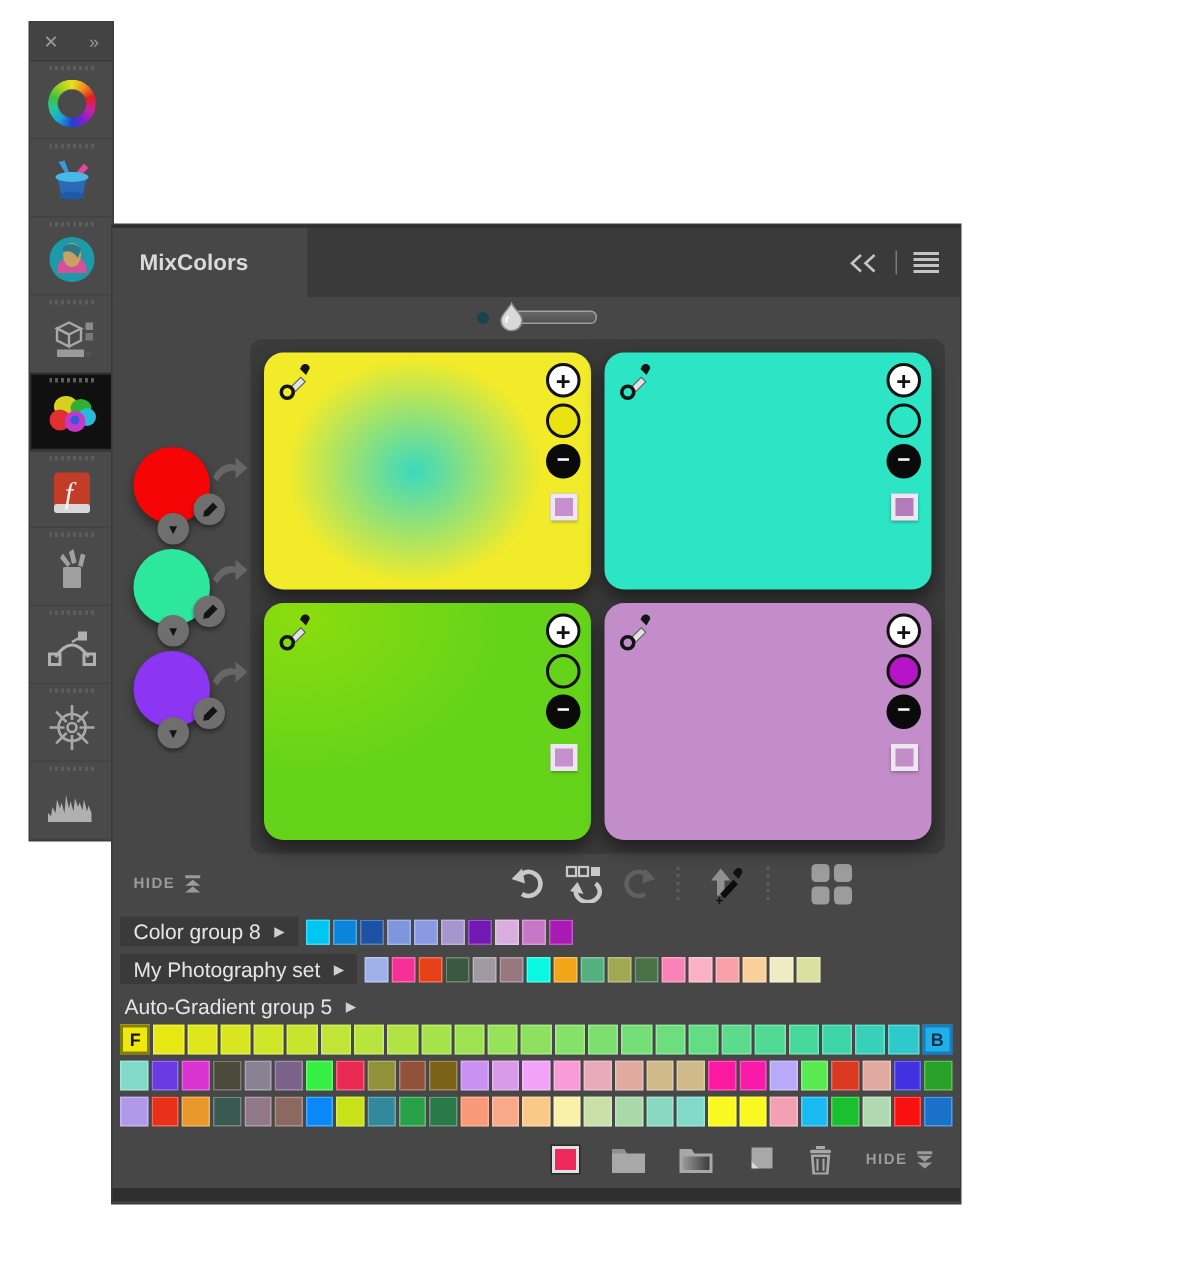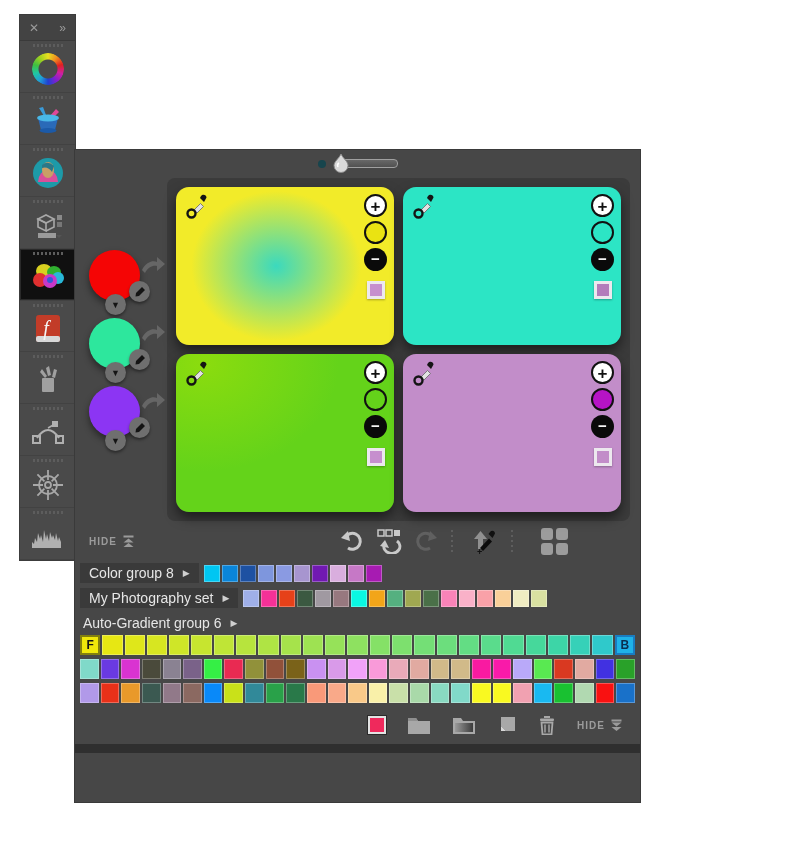--- a/index.html
+++ b/index.html
@@ -221,20 +221,40 @@
     <div class="tool-ico">
         <svg width="36" height="26" viewBox="0 0 36 26" data-interactable="false">
       <path d="M2 24 v-6 l2 2 1-6 2 4 1-9 2 6 1-4 2 7 1-12 2 9 1-5 2 7 1-9 2 6 1-3 2 5 1-7 2 8 1-4 2 5 v6 z" fill="#b0b0b0"></path>
     </svg>
       </div>
   </div>
 </div>
 
 <div class="panel tex" data-interactable="false">
 
+  <div class="panel-header" data-interactable="false">
+    <div class="tab" data-interactable="true">
+      <span data-interactable="false">MixColors</span>
+    </div>
+    <div class="header-actions">
+      <svg width="20" height="15" viewBox="0 0 20 15" data-interactable="true">
+        <g fill="none" stroke="#c4c4c4" stroke-width="1.8">
+            <polyline points="8,2 2,7.5 8,13"></polyline>
+            <polyline points="17,2 11,7.5 17,13"></polyline>
+          </g>
+      </svg>
+      <div class="hdiv" data-interactable="false"></div>
+      <div class="burger" data-interactable="true">
+          <span></span>
+          <span></span>
+          <span></span>
+          <span></span>
+        </div>
+    </div>
+  </div>
 
   <div class="slider-row" data-interactable="false">
     <div class="mini-dot" data-interactable="true"></div>
     <div class="slider-track" data-interactable="true">
       <svg class="slider-handle" width="18" height="20" viewBox="0 0 18 20" data-interactable="true">
         <path d="M9 1 C11 5.5 16 8.5 16 12.5 a7 7 0 1 1 -14 0 C2 8.5 7 5.5 9 1 z" fill="#d9d9d9" stroke="#8a8a8a"></path>
         <path d="M7 10 a3 3 0 0 0 -1 4" stroke="#fff" fill="none" stroke-width="1.5"></path>
       </svg>
     </div>
   </div>
@@ -422,21 +442,21 @@
           <div class="sw" data-interactable="true" style="background: rgb(249, 177, 200);"></div>
           <div class="sw" data-interactable="true" style="background: rgb(249, 161, 168);"></div>
           <div class="sw" data-interactable="true" style="background: rgb(249, 208, 153);"></div>
           <div class="sw" data-interactable="true" style="background: rgb(240, 236, 194);"></div>
           <div class="sw" data-interactable="true" style="background: rgb(217, 225, 161);"></div>
         </div>
     </div>
 
     <div class="group-row" style="margin-bottom:2px;" data-interactable="false">
       <div class="group-label" style="background:transparent;padding-left:3px;" data-interactable="true">
-        <span data-interactable="false">Auto-Gradient group 6</span>
+        <span data-interactable="false">Auto-Gradient group 5</span>
         <span class="exp-arrow" data-interactable="false">▶</span>
       </div>
     </div>
     <div class="swatches wide" data-interactable="false">
         <div class="sw lblF" data-interactable="true" style="background: rgb(240, 232, 10);">F</div>
         <div class="sw" data-interactable="true" style="background: rgb(231, 231, 19);"></div>
         <div class="sw" data-interactable="true" style="background: rgb(223, 231, 26);"></div>
         <div class="sw" data-interactable="true" style="background: rgb(215, 230, 33);"></div>
         <div class="sw" data-interactable="true" style="background: rgb(207, 230, 40);"></div>
         <div class="sw" data-interactable="true" style="background: rgb(199, 229, 47);"></div>

